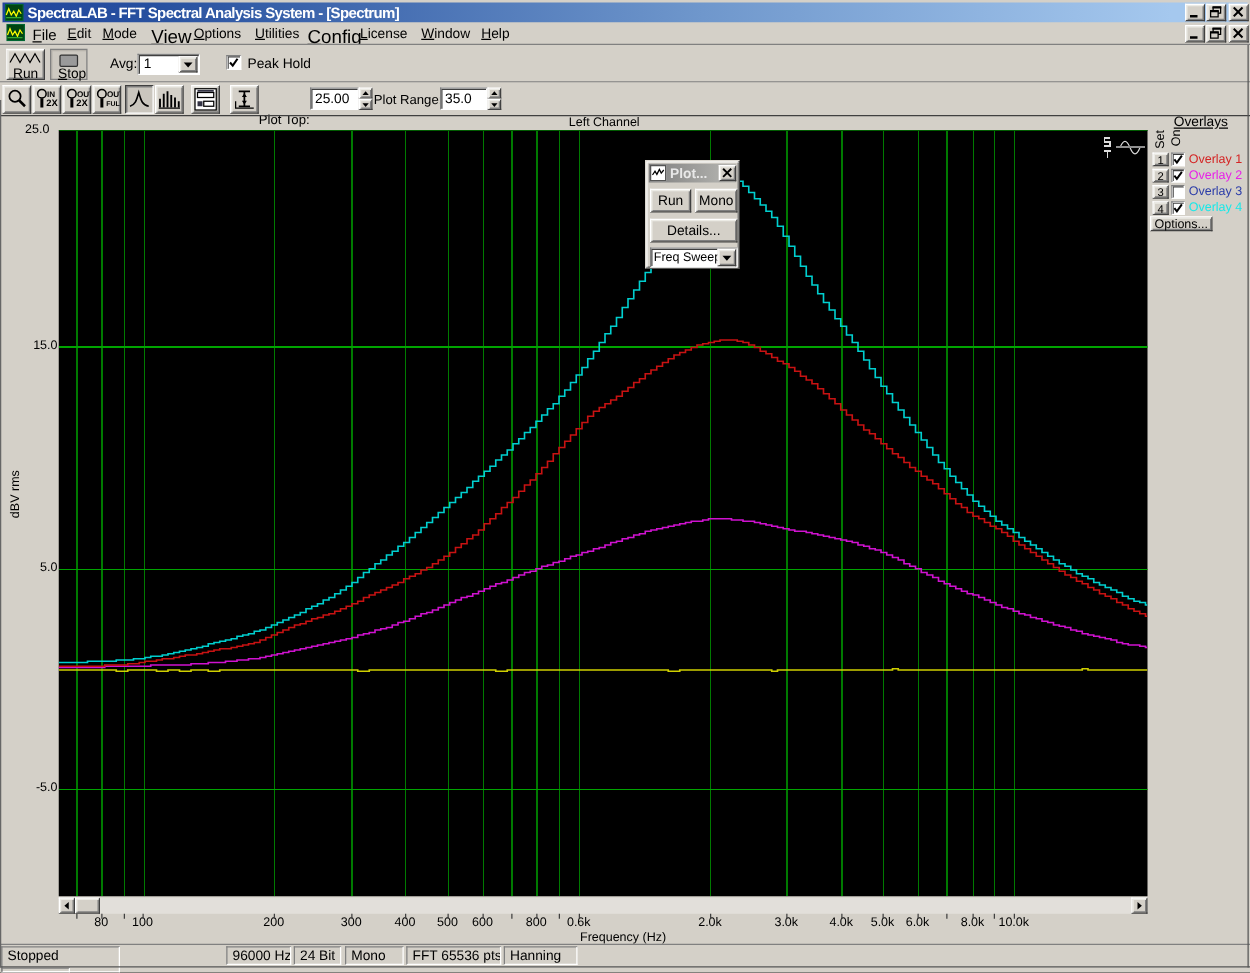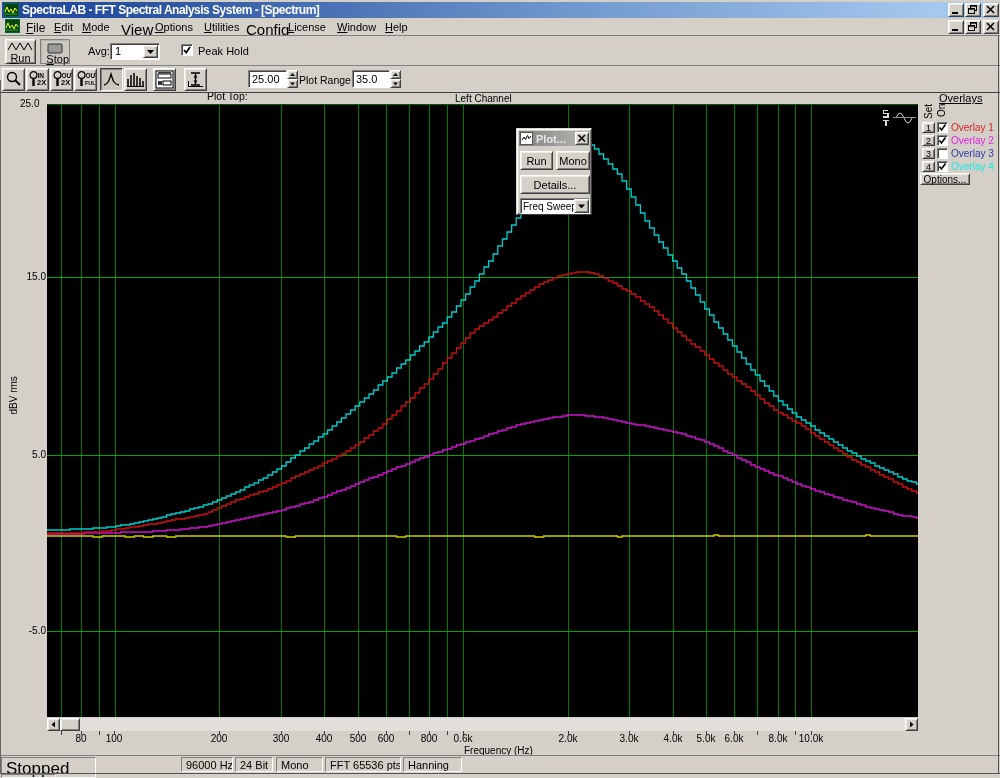--- a/index.html
+++ b/index.html
@@ -280,21 +280,21 @@
 <div class="tick" style="left:629px"></div>
 <div class="tick" style="left:673px"></div>
 <div class="tick" style="left:706px"></div>
 <div class="tick" style="left:734px"></div>
 <div class="tick" style="left:757px"></div>
 <div class="tick" style="left:778px"></div>
 <div class="tick" style="left:795px"></div>
 <div class="tick" style="left:811px"></div>
 <div class="abs" style="left:0;top:755px;width:1000px;height:1px;background:#808080"></div>
 <div class="abs" style="left:0;top:756px;width:1000px;height:22px;background:#d4d0c8"></div>
-<div class="abs" style="left:1px;top:757px;width:95px;height:15px;border:1px solid;border-color:#808080 #ffffff #ffffff #808080;padding:1px 0 18px 4px;font-size:17px;white-space:nowrap;overflow:hidden">Stopped</div>
+<div class="abs" style="left:1px;top:757px;width:95px;height:15px;border:1px solid;border-color:#808080 #ffffff #ffffff #808080;padding:1px 0 18px 4px;font-size:11px;white-space:nowrap;overflow:hidden">Stopped</div>
 <div class="abs" style="left:98px;top:787px;width:81px;height:15px;border:1px solid;border-color:#808080 #ffffff #ffffff #808080;padding:1px 16px 0 4px;font-size:14px;white-space:nowrap;overflow:hidden">Real Time</div>
 <div class="abs" style="left:181px;top:757px;width:52px;height:15px;border:1px solid;border-color:#808080 #ffffff #ffffff #808080;padding:1px 0 0 4px;font-size:11px;white-space:nowrap;overflow:hidden">96000 Hz</div>
 <div class="abs" style="left:235px;top:757px;width:38px;height:15px;border:1px solid;border-color:#808080 #ffffff #ffffff #808080;padding:1px 0 0 4px;font-size:11px;white-space:nowrap;overflow:hidden">24 Bit</div>
 <div class="abs" style="left:276px;top:757px;width:47px;height:15px;border:1px solid;border-color:#808080 #ffffff #ffffff #808080;padding:1px 0 0 4px;font-size:11px;white-space:nowrap;overflow:hidden">Mono</div>
 <div class="abs" style="left:325px;top:757px;width:76px;height:15px;border:1px solid;border-color:#808080 #ffffff #ffffff #808080;padding:1px 0 0 4px;font-size:11px;white-space:nowrap;overflow:hidden">FFT 65536 pts</div>
 <div class="abs" style="left:403px;top:757px;width:59px;height:15px;border:1px solid;border-color:#808080 #ffffff #ffffff #808080;padding:1px 0 0 4px;font-size:11px;white-space:nowrap;overflow:hidden">Hanning</div>
 <div class="abs" style="left:1px;top:774px;width:55px;height:4px;border:1px solid;border-color:#808080 #fff #fff #808080"></div>
 <div class="abs" style="left:0;top:773px;width:1000px;height:1px;background:#555"></div>
 <div class="abs" style="left:0;top:80px;width:1px;height:694px;background:#666"></div>
 <div class="abs" style="left:998px;top:36px;width:1px;height:738px;background:#555"></div>

